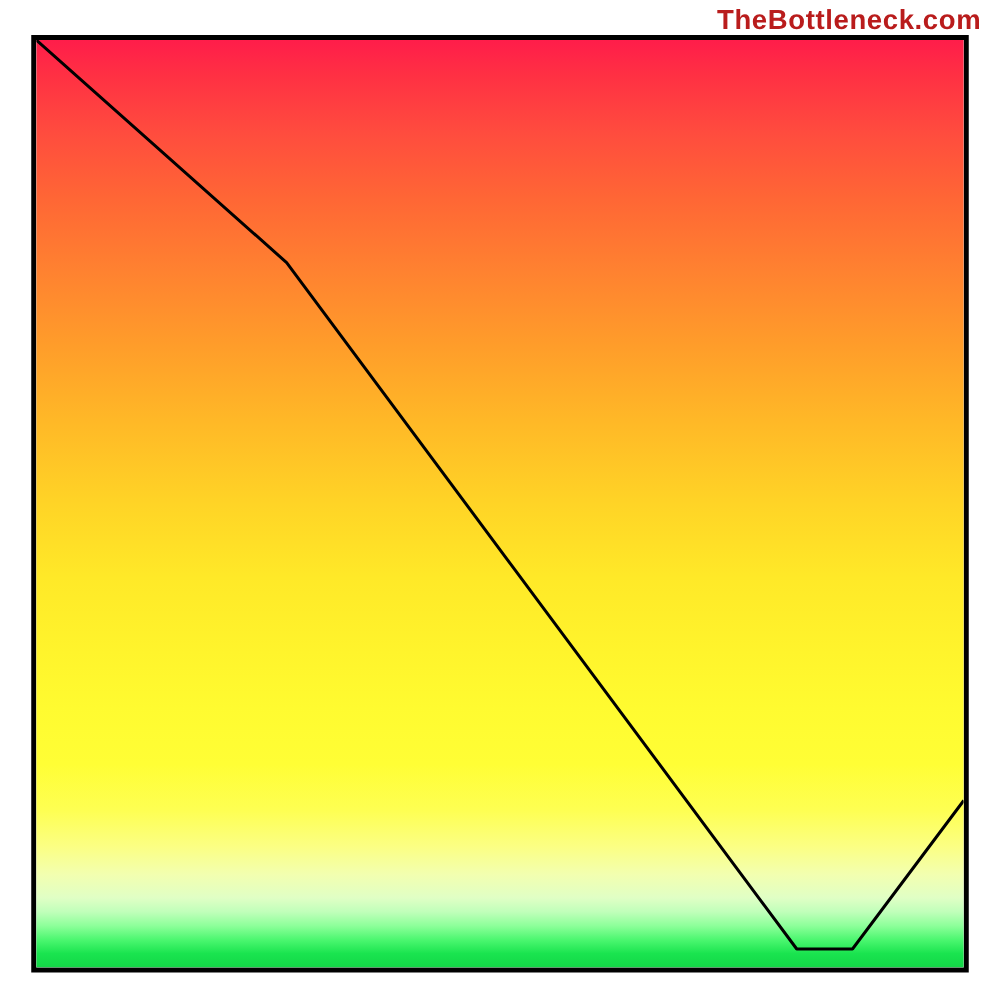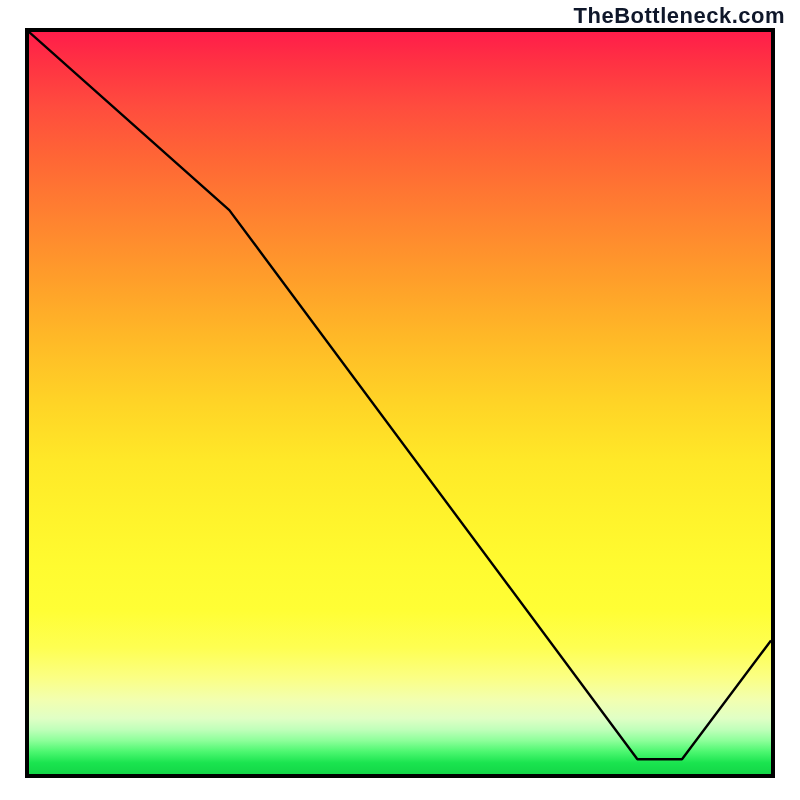--- a/index.html
+++ b/index.html
@@ -9,21 +9,21 @@
     width: 800px;
     height: 800px;
   }
   .watermark {
     position: absolute;
     top: 3px;
     right: 15px;
     font-family: Arial, sans-serif;
     font-size: 22px;
     font-weight: bold;
-    color: #0f172a;
+    color: #b91c1c;
     letter-spacing: 0.5px;
   }
   .plot-area {
     position: absolute;
     left: 25px;
     top: 28px;
     width: 750px;
     height: 750px;
     border: 4px solid #000;
     overflow: hidden;

